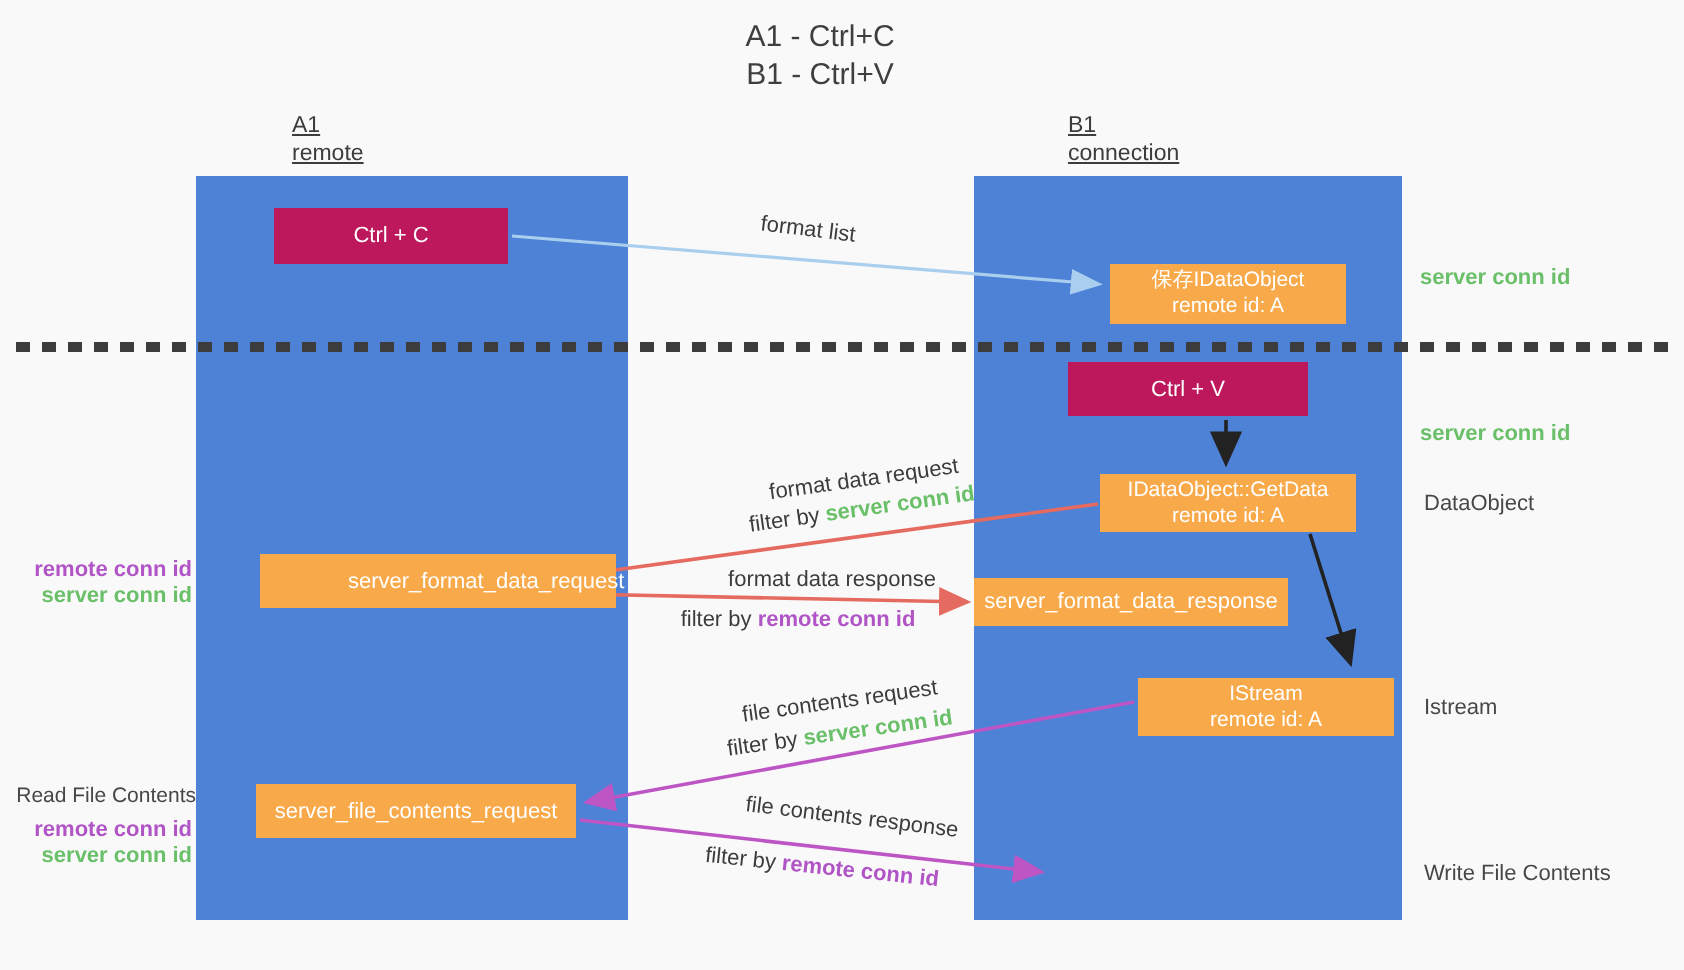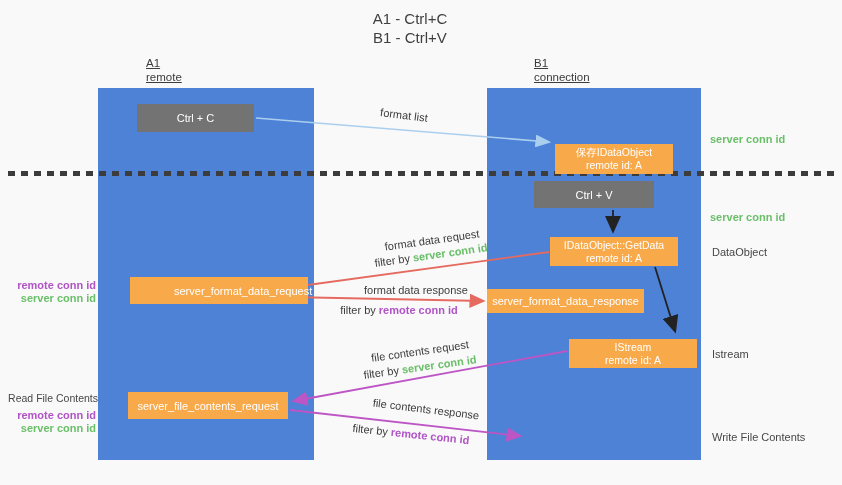--- a/index.html
+++ b/index.html
@@ -18,21 +18,21 @@
     width:120px;text-align:left;font-size:11.5px;line-height:14px;color:#3c3c3c;text-decoration:underline;
   }
   .lifeline{
     background:#4d82d7;width:216px;height:372px;top:88px;
   }
   .node{
     box-sizing:border-box;text-align:center;color:#fff;
     display:flex;flex-direction:column;justify-content:center;
     font-size:11px;z-index:5;
   }
-  .node.green{background:#737373;}
+  .node.green{background:#be185d;}
   .node.orange{background:#f8a94a;}
   .node .l2{font-size:10.5px;line-height:13px;}
   .node .l1{font-size:10.5px;line-height:13px;}
   .flow-label{
     font-size:11px;white-space:nowrap;text-align:center;color:#3c3c3c;z-index:4;
   }
   .green-txt{color:#6abf69;font-weight:bold;}
   .purple-txt{color:#b054c6;font-weight:bold;}
   .side-label{font-size:11px;white-space:nowrap;z-index:4;}
   .side-left{width:96px;text-align:right;}
@@ -90,21 +90,21 @@
 
     <line x1="567" y1="351" x2="294" y2="401" stroke="#bd55c5" stroke-width="1.8" marker-end="url(#ah-mag)"></line>
 
     <line x1="290" y1="410" x2="520" y2="436" stroke="#bd55c5" stroke-width="1.8" marker-end="url(#ah-mag)"></line>
   </svg>
 
   <div class="abs node green" style="left:137px;top:104px;width:117px;height:28px;">
     <div>Ctrl + C</div>
   </div>
 
-  <div class="abs node orange" style="left:555px;top:144px;width:118px;height:30px;">
+  <div class="abs node orange" style="left:555px;top:132px;width:118px;height:30px;">
     <div class="l1">保存IDataObject</div>
     <div class="l2">remote id: A</div>
   </div>
 
   <div class="abs node green" style="left:534px;top:181px;width:120px;height:27px;">
     <div>Ctrl + V</div>
   </div>
 
   <div class="abs node orange" style="left:550px;top:237px;width:128px;height:29px;">
     <div class="l1">IDataObject::GetData</div>

